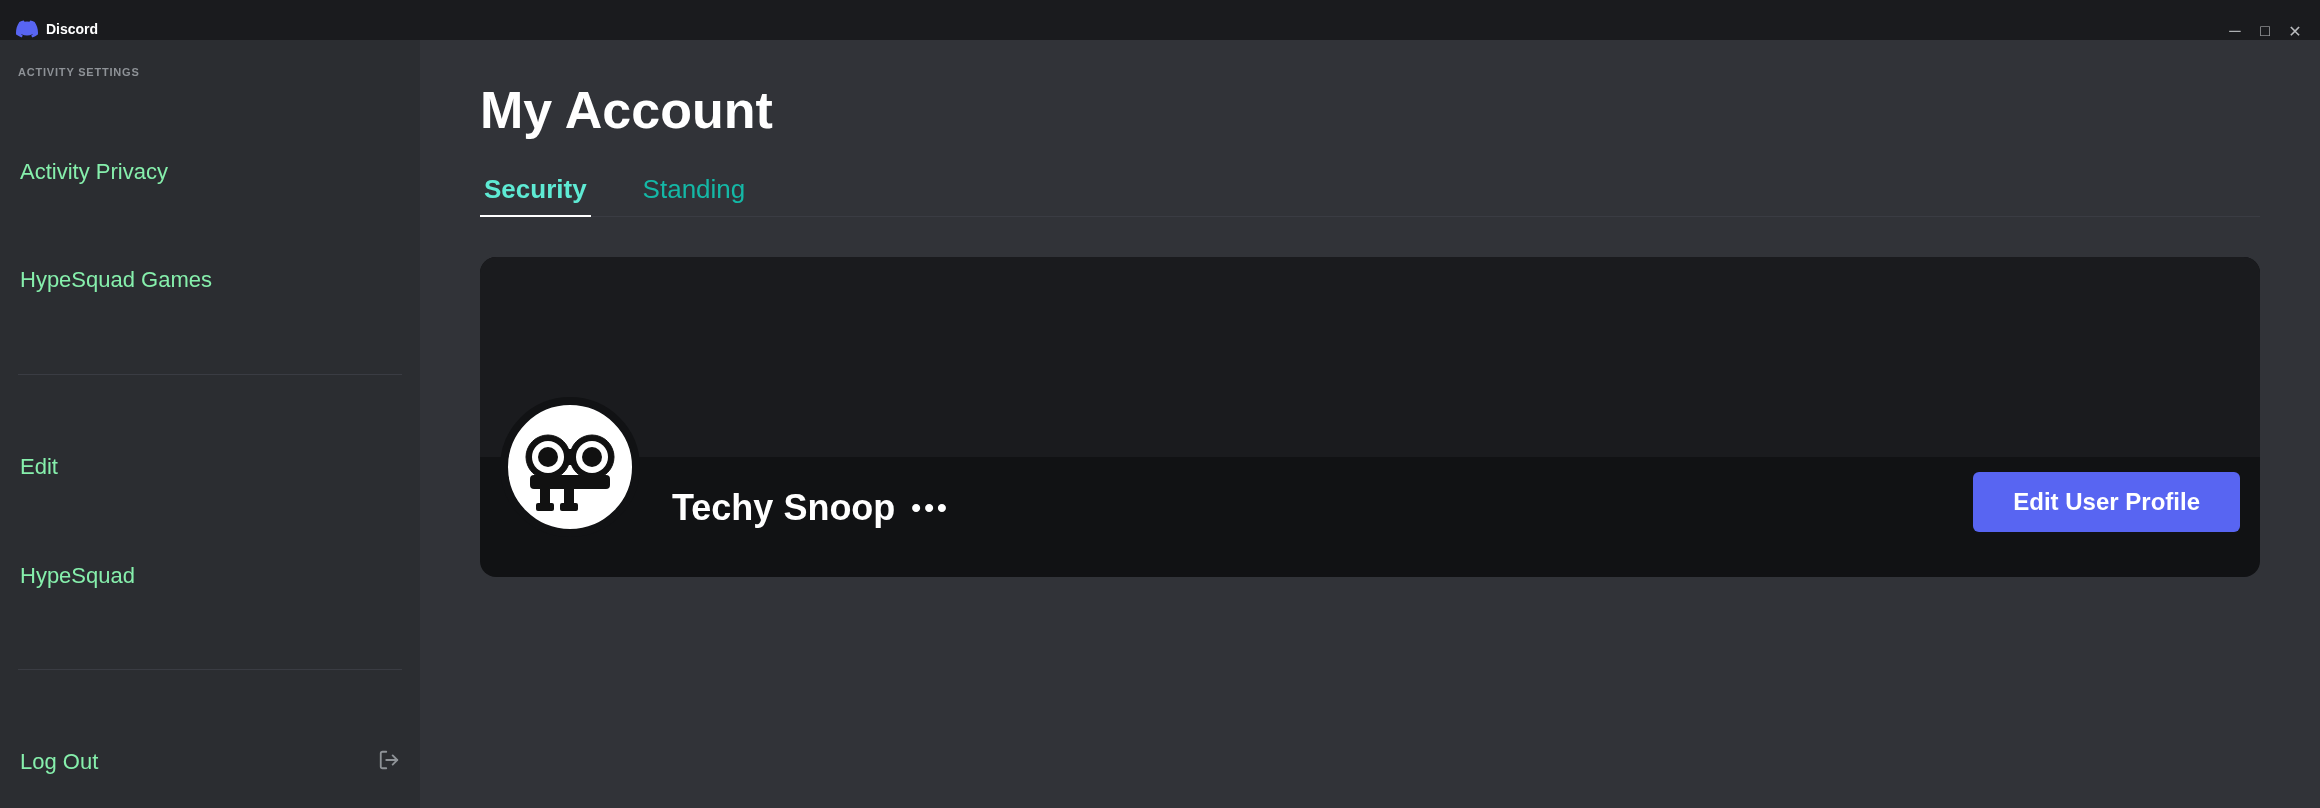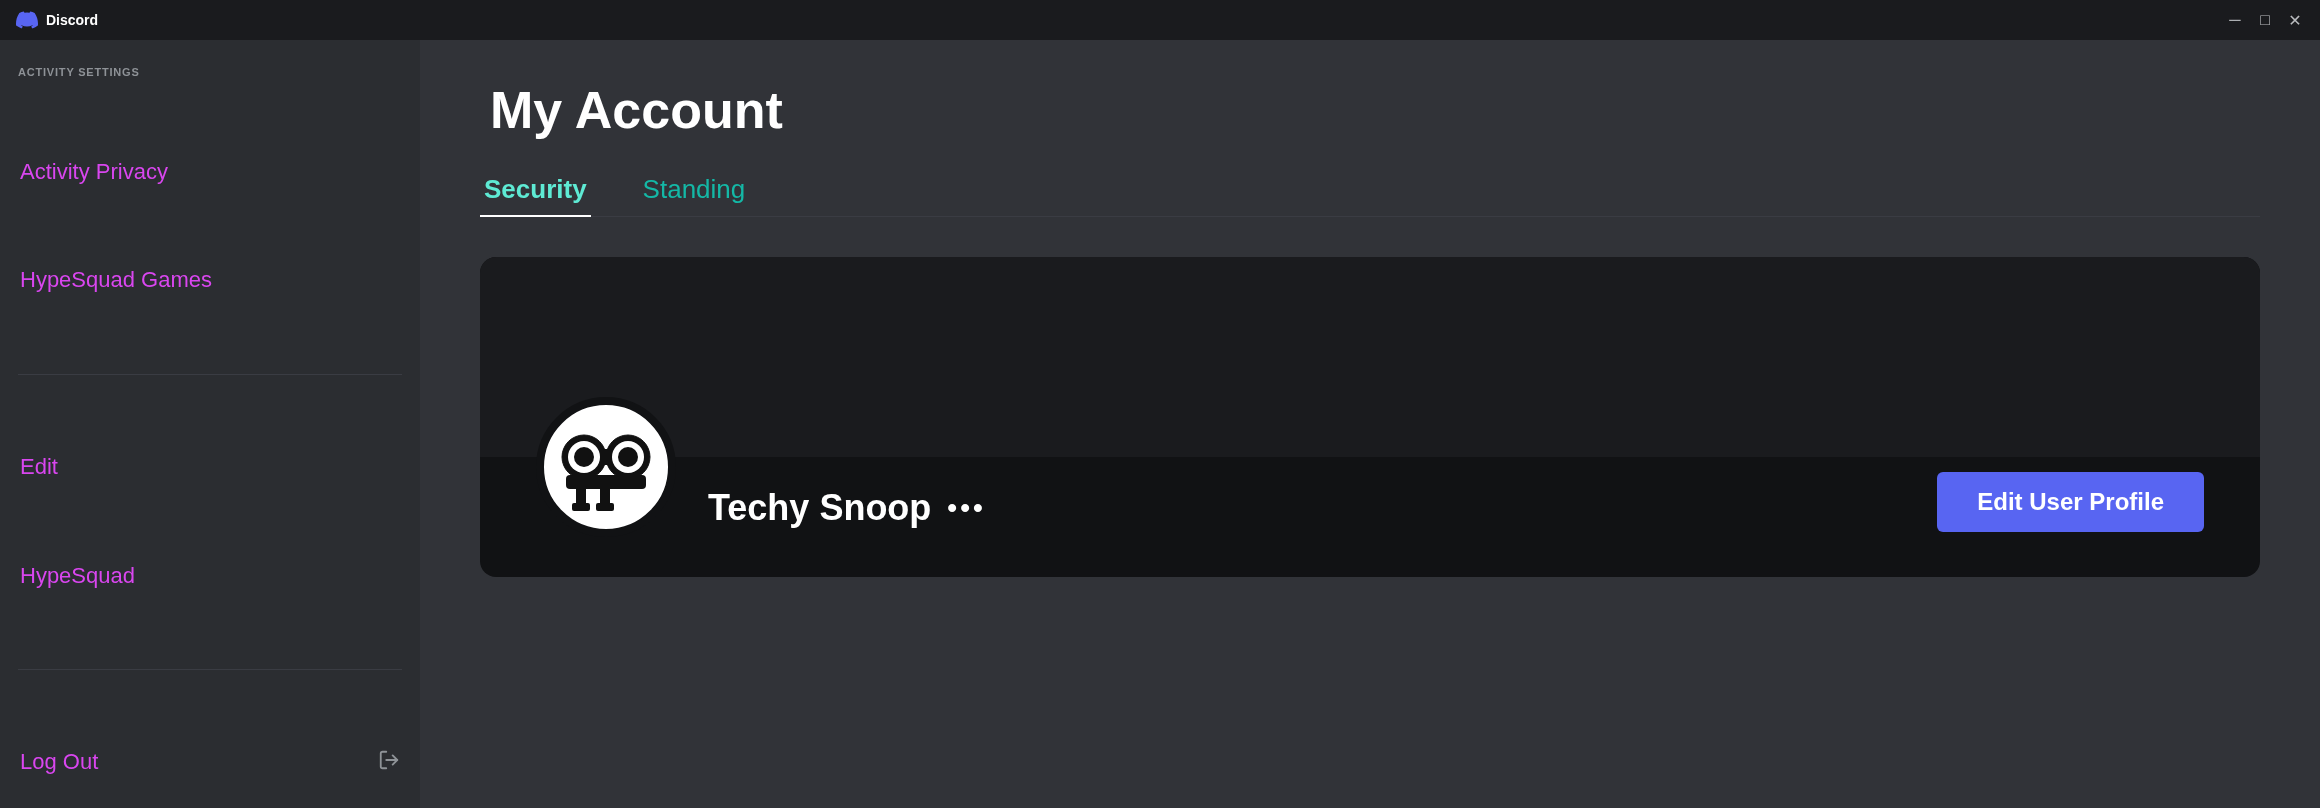--- a/index.html
+++ b/index.html
@@ -12,21 +12,21 @@
       overflow: hidden;
       display: flex;
       flex-direction: column;
     }
 
     
     .titlebar {
       height: 40px;
       background: #1a1b1e;
       display: flex;
-      align-items: center;
+      align-items: flex-end;
       justify-content: space-between;
       padding: 0 16px;
       flex-shrink: 0;
       -webkit-app-region: drag;
     }
     .titlebar-logo {
       display: flex;
       align-items: center;
       gap: 8px;
     }
@@ -79,21 +79,21 @@
     }
     .sidebar-item {
       display: flex;
       align-items: center;
       justify-content: space-between;
       padding: 10px 12px;
       border-radius: 6px;
       cursor: pointer;
       font-size: 22px;
       font-weight: 500;
-      color: #d946ef;
+      color: #86efac;
       transition: background 0.1s;
       margin-bottom: 2px;
     }
     .sidebar-item.highlighted {
       outline: 3px solid #e53935;
       outline-offset: -2px;
     }
     .sidebar-divider {
       height: 1px;
       background: #3a3c43;
@@ -110,21 +110,20 @@
       background: #313338;
       padding: 40px 60px;
       overflow-y: auto;
       position: relative;
     }
     .page-title {
       font-size: 52px;
       font-weight: 700;
       color: #fff;
       margin-bottom: 24px;
-      margin-left: 10px;
     }
 
     
     .tabs {
       display: flex;
       border-bottom: 1px solid #3a3c43;
       margin-bottom: 40px;
     }
     .tab {
       padding: 10px 4px;
@@ -148,21 +147,21 @@
       background: #111214;
       border-radius: 16px;
       overflow: hidden;
       max-width: 1800px;
     }
     .profile-banner {
       height: 200px;
       background: #1a1b1e;
     }
     .profile-body {
-      padding: 0 56px 40px;
+      padding: 0 20px 40px;
       position: relative;
       display: flex;
       align-items: flex-end;
       justify-content: space-between;
     }
     .profile-left {
       display: flex;
       align-items: flex-end;
       gap: 32px;
     }

